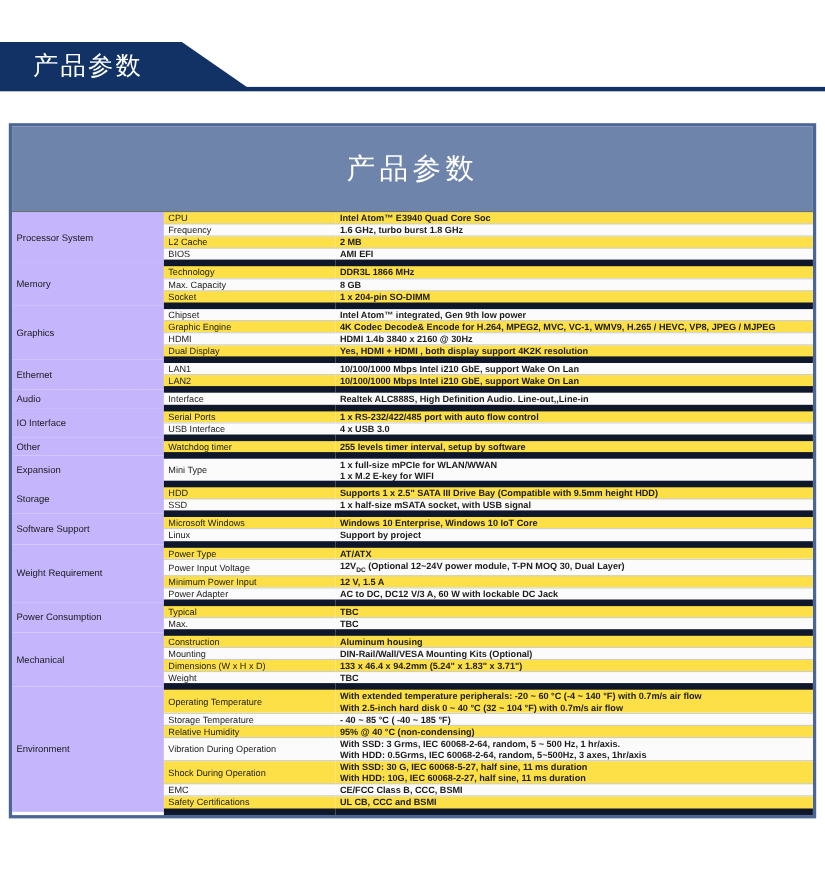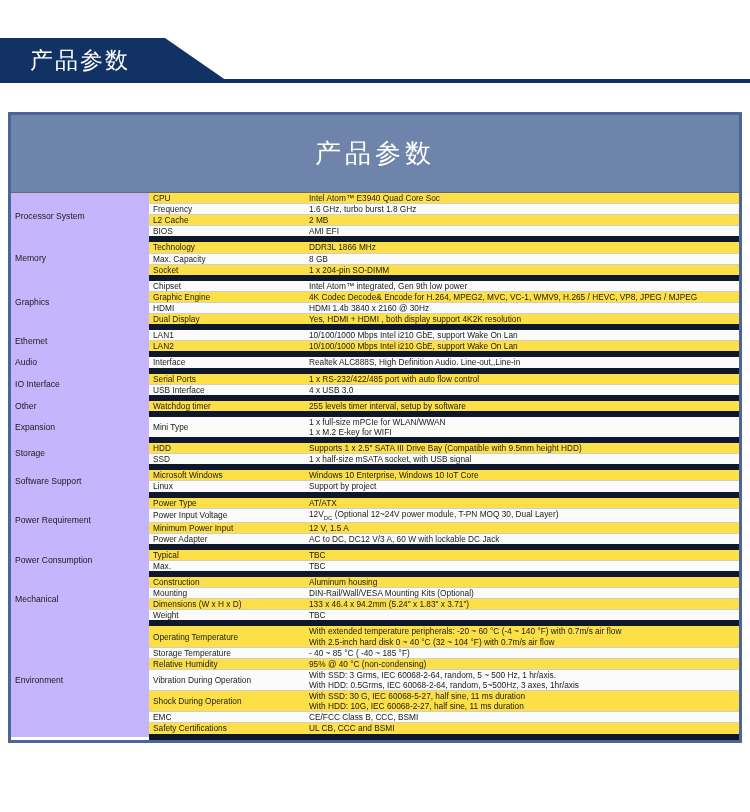--- a/index.html
+++ b/index.html
@@ -101,20 +101,21 @@
   
   td.item {
     width: 148px;
     padding-left: 9px;
     border-right: 1px solid #b8b8b0;
   }
   
   td.val {
     padding-left: 6px;
     padding-right: 4px;
+    font-weight: bold;
   }
   tr.alt td.item, tr.alt td.val { background: #fde047; }
   tr.norm td.item, tr.norm td.val { background: #fbfbfb; }
   
   tr td.item, tr td.val { border-bottom: 1px solid #cfcfc8; }
   
   tr.group-end td.item, tr.group-end td.val { border-bottom: 6px solid #0f172a; }
 
   .sub { font-size: 6px; vertical-align: sub; }
   .nowrapline { display: block; white-space: nowrap; }
@@ -229,21 +230,21 @@
         <tr class="alt">
           <td class="cat" rowspan="2">Software Support</td>
           <td class="item">Microsoft Windows</td>
           <td class="val">Windows 10 Enterprise, Windows 10 IoT Core</td>
         </tr>
         <tr class="norm group-end">
           <td class="item">Linux</td>
           <td class="val">Support by project</td>
         </tr>
         <tr class="alt">
-          <td class="cat" rowspan="4">Power Requirement</td>
+          <td class="cat" rowspan="4">Weight Requirement</td>
           <td class="item">Power Type</td>
           <td class="val">AT/ATX</td>
         </tr>
         <tr class="norm">
           <td class="item">Power Input Voltage</td>
           <td class="val">12V<span class="sub">DC</span> (Optional 12~24V power module, T-PN MOQ 30, Dual Layer)</td>
         </tr>
         <tr class="alt">
           <td class="item">Minimum Power Input</td>
           <td class="val">12 V, 1.5 A</td>

